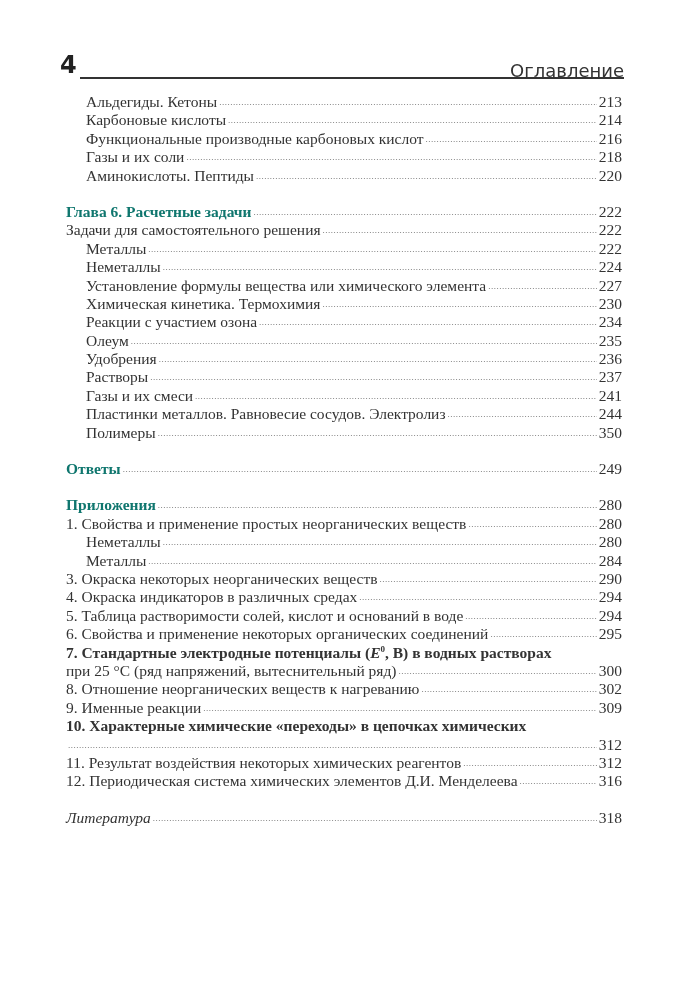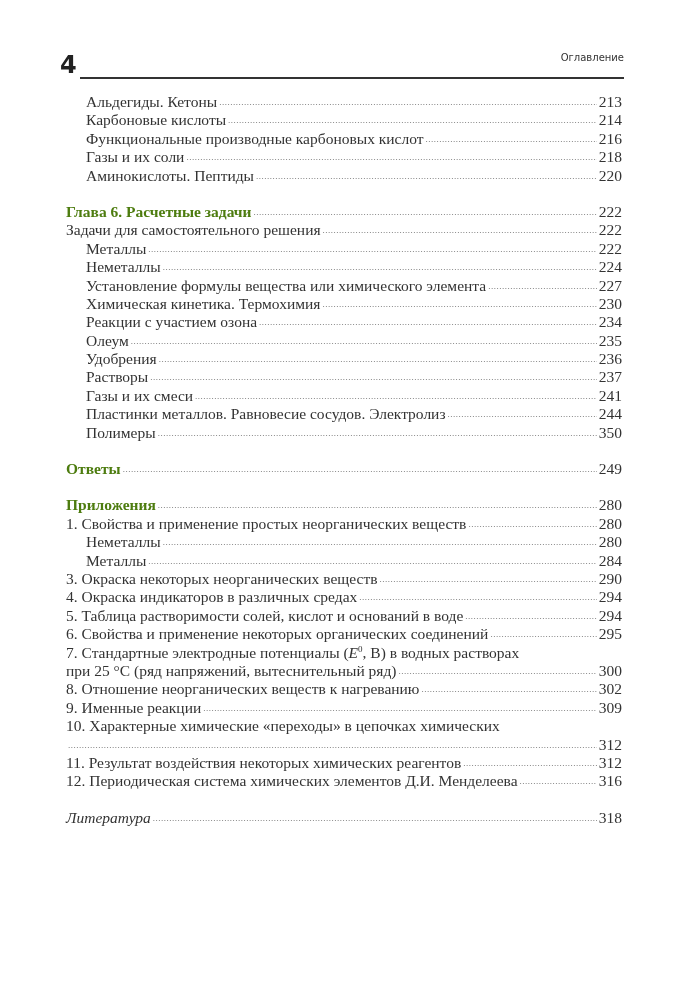--- a/index.html
+++ b/index.html
@@ -1,31 +1,31 @@
 <!DOCTYPE html>
 <html><head>
 <meta charset="utf-8">
 <style>
   html, body { margin:0; padding:0; background:#ffffff; }
   body { width:681px; height:1001px; position:relative; overflow:hidden; color:#2a2a2a; }
   .header { position:absolute; left:58px; top:52px; width:566px; height:30px; }
   .page-num { position:absolute; left:2px; top:0px; font-family:"DejaVu Sans", sans-serif; font-weight:bold; font-size:24px; line-height:26px; color:#222; }
   .rule { position:absolute; left:22px; right:0; top:25px; height:2px; background:#333; }
-  .running-head { position:absolute; right:0; top:0; font-family:"DejaVu Sans", sans-serif; font-size:10px; color:#333; }
+  .running-head { position:absolute; right:0; top:8px; font-family:"DejaVu Sans", sans-serif; font-size:18px; color:#333; }
   .toc { position:absolute; left:66px; top:93px; width:556px; font-family:"Liberation Serif", "DejaVu Serif", serif; font-size:15.5px; color:#333; }
   .row { display:flex; align-items:flex-start; height:18.4px; line-height:18.4px; }
   .row.indent { padding-left:20px; }
-  .row.bold .title { font-weight:bold; color:#4d7c0f; }
+  .row.bold .title { font-weight:bold; color:#0f766e; }
   .row.italic .title { font-style:italic; }
   .title { white-space:nowrap; }
   .dots { flex:1; overflow:hidden; white-space:nowrap; margin:0 2px; font-size:9px; color:#555; letter-spacing:0.5px; }
   .dots::after { content:"........................................................................................................................................................................................................................................................................"; }
   .page { white-space:nowrap; }
   .gap { height:18px; }
-  .wrap-line { height:18.4px; line-height:18.4px; white-space:nowrap; }
+  .wrap-line { height:18.4px; line-height:18.4px; white-space:nowrap;font-weight:bold; }
   sup { font-size:9px; line-height:0; }
 </style>
 </head>
 <body>
 
 <div class="header">
   <span class="page-num">4</span>
   <div class="rule"></div>
   <span class="running-head">Оглавление</span>
 </div>

